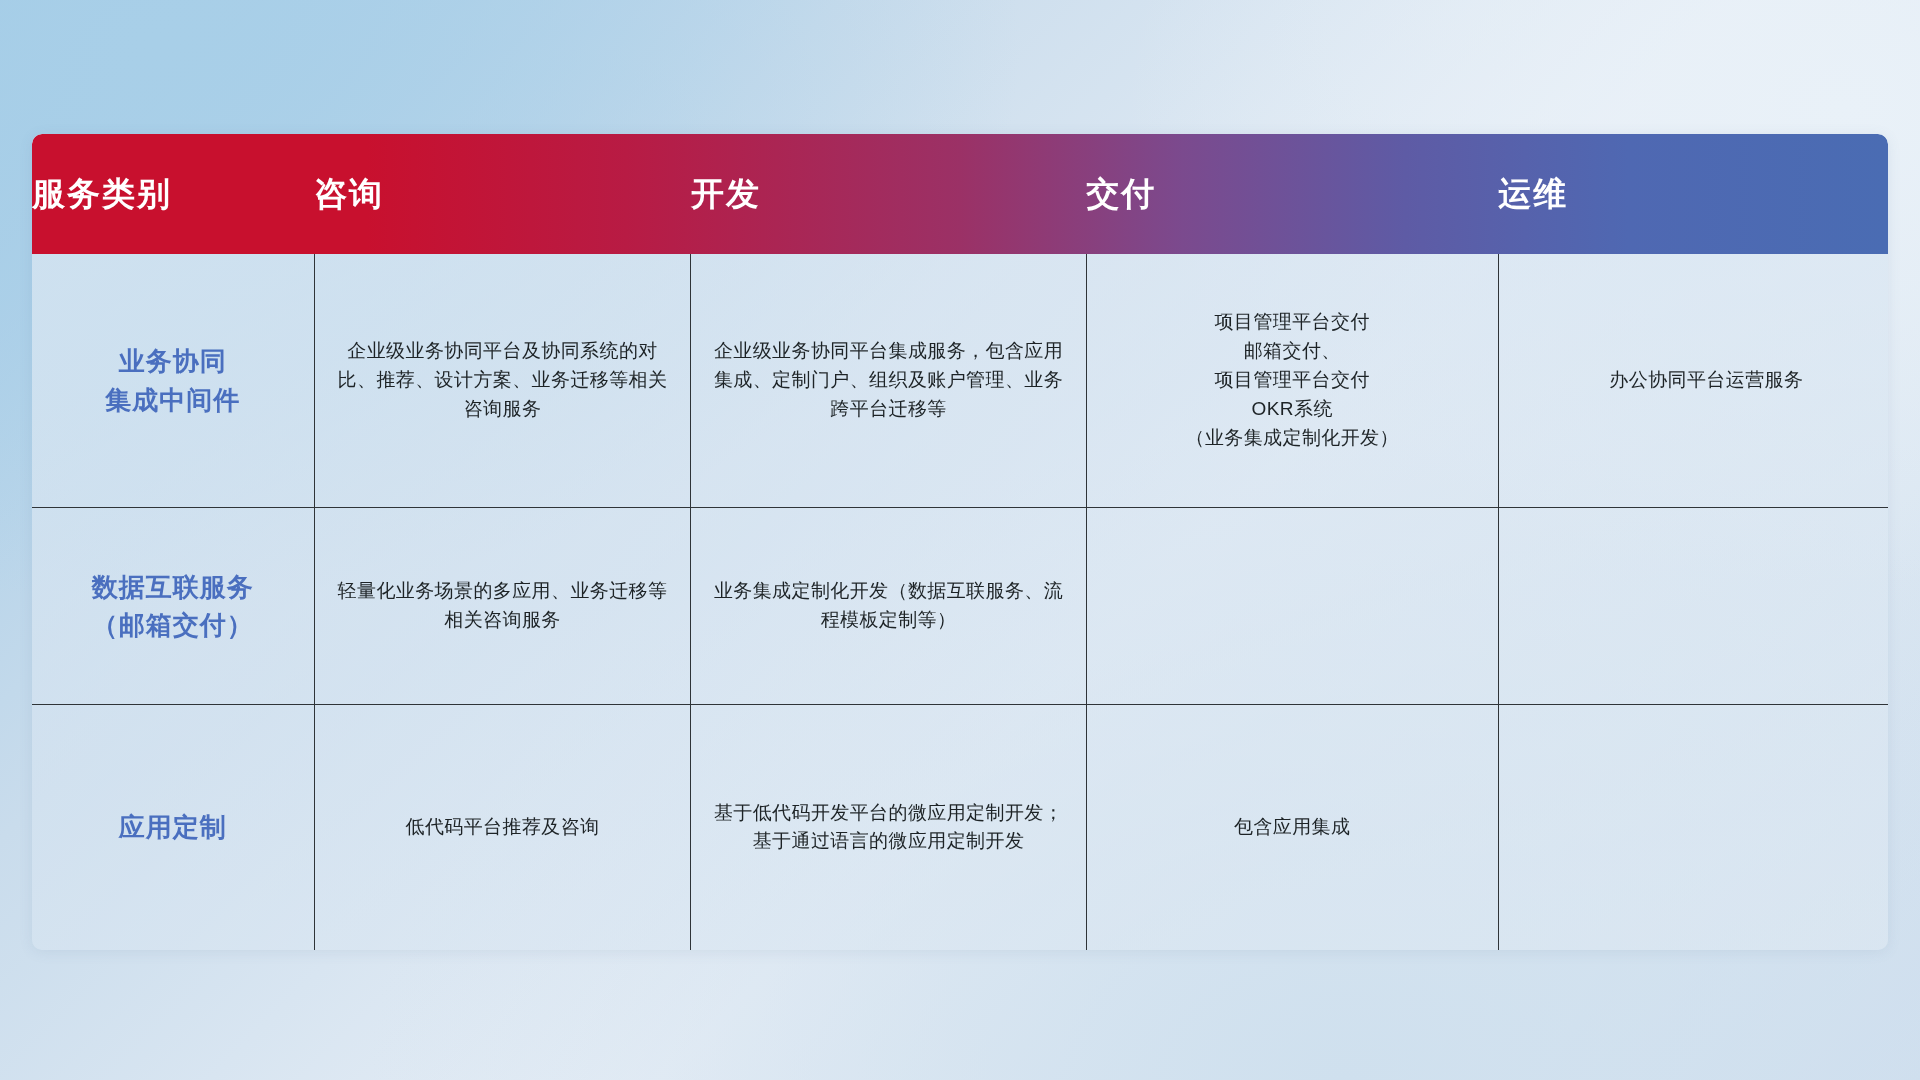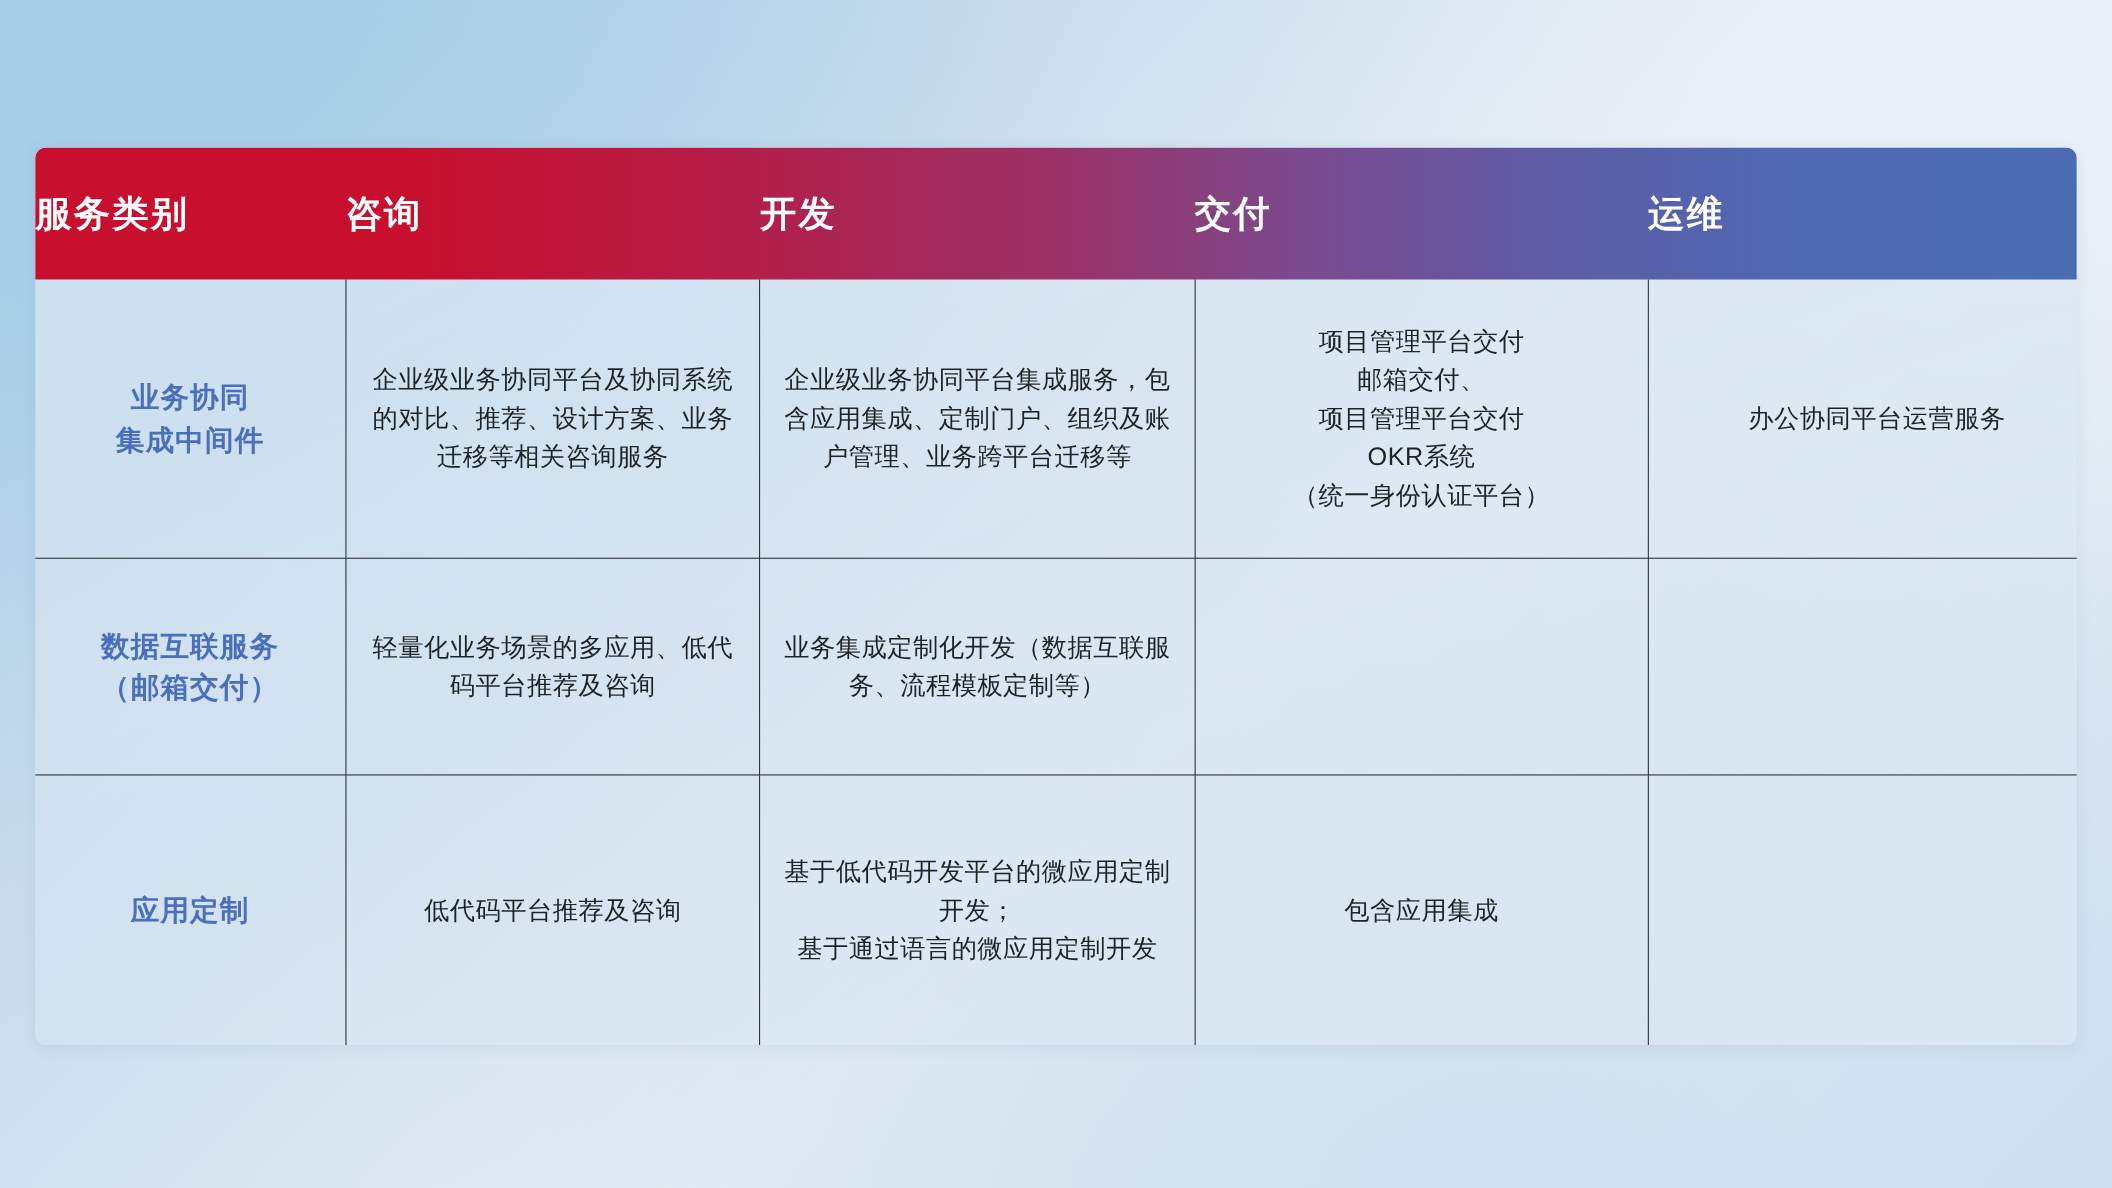--- a/index.html
+++ b/index.html
@@ -54,21 +54,21 @@
   }
   .head-txt { position:relative; z-index:2; }
 
   
   tbody td {
     border-right:1.5px solid #2f3438;
     border-bottom:1.5px solid #2f3438;
     padding:14px 18px;
     text-align:center;
     vertical-align:middle;
-    font-size:23px;
+    font-size:19px;
     line-height:1.52;
     color:#1d2326;
     letter-spacing:.4px;
   }
   tbody td:last-child { border-right:none;padding-left:44px; }
   tbody tr:last-child td { border-bottom:none; }
   td.cat {
     border-right:1.5px solid #2f3438;
     color:#4a6fbf;
     font-weight:bold;
@@ -115,33 +115,33 @@
               <span class="cell-line">企业级业务协同平台及协同系统的对比、推荐、设计方案、业务迁移等相关咨询服务</span>
             </td>
           <td>
               <span class="cell-line">企业级业务协同平台集成服务，包含应用集成、定制门户、组织及账户管理、业务跨平台迁移等</span>
             </td>
           <td>
               <span class="cell-line">项目管理平台交付</span>
               <span class="cell-line">邮箱交付、</span>
               <span class="cell-line">项目管理平台交付</span>
               <span class="cell-line">OKR系统</span>
-              <span class="cell-line">（统一身份认证平台）</span>
+              <span class="cell-line">（业务集成定制化开发）</span>
             </td>
           <td>
               <span class="cell-line">办公协同平台运营服务</span>
             </td>
         </tr>
         <tr style="height:24%">
           <td class="cat">
               <span class="cell-line">数据互联服务</span>
               <span class="cell-line">（邮箱交付）</span>
             </td>
           <td>
-              <span class="cell-line">轻量化业务场景的多应用、低代码平台推荐及咨询</span>
+              <span class="cell-line">轻量化业务场景的多应用、业务迁移等相关咨询服务</span>
             </td>
           <td>
               <span class="cell-line">业务集成定制化开发（数据互联服务、流程模板定制等）</span>
             </td>
           <td>
               <span class="cell-line"></span>
             </td>
           <td>
               <span class="cell-line"></span>
             </td>

